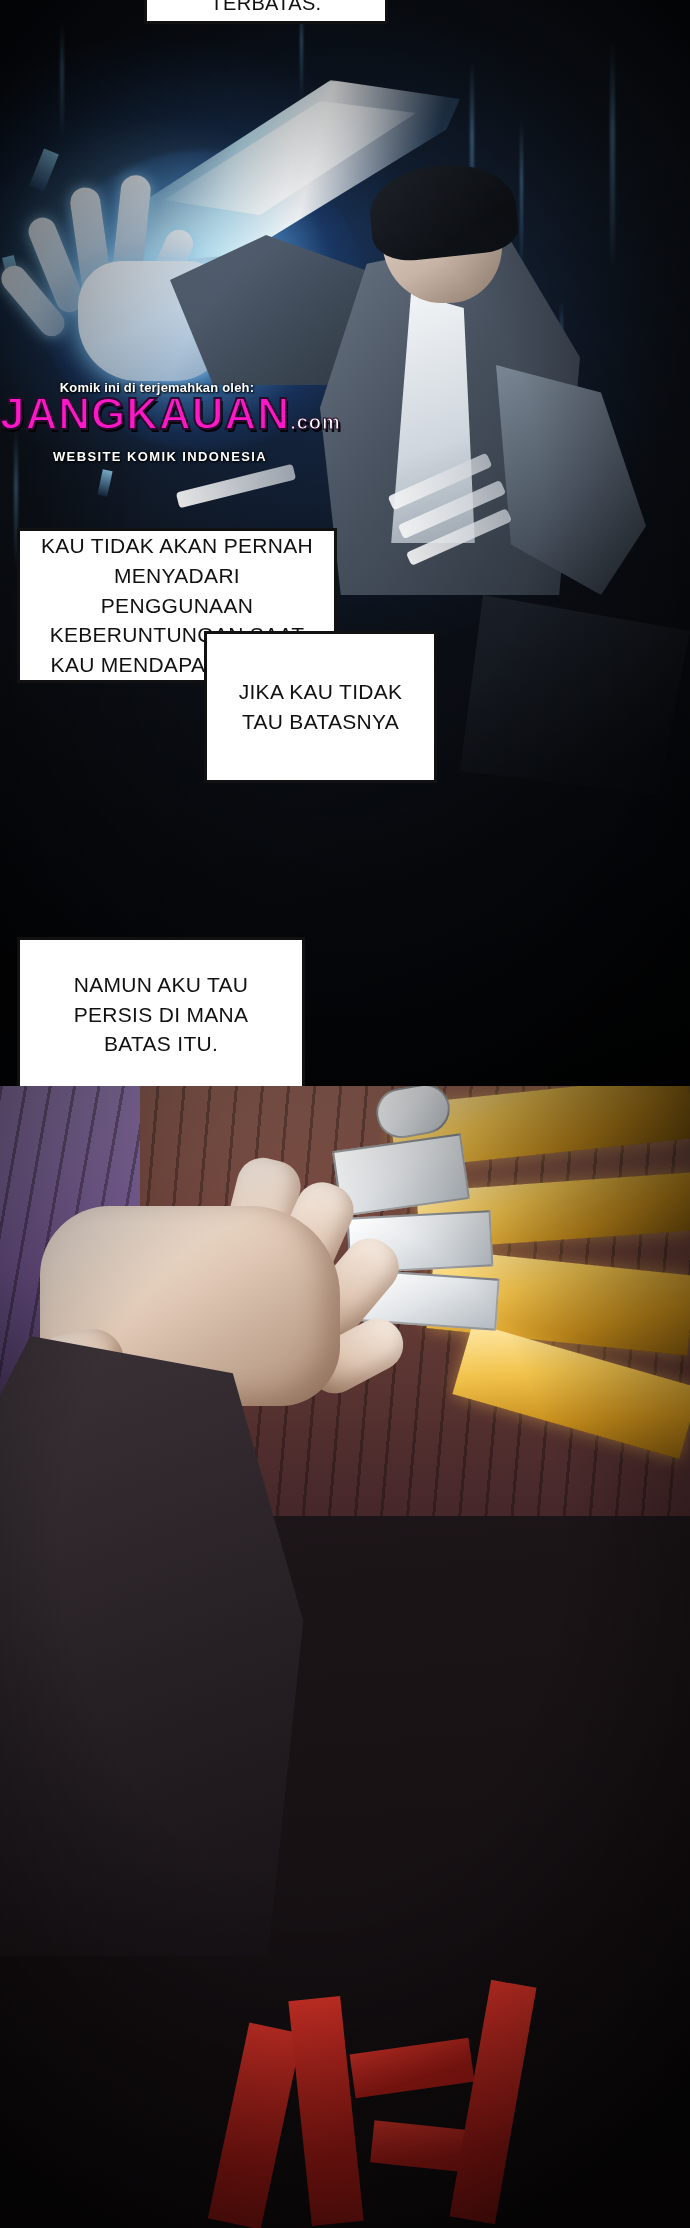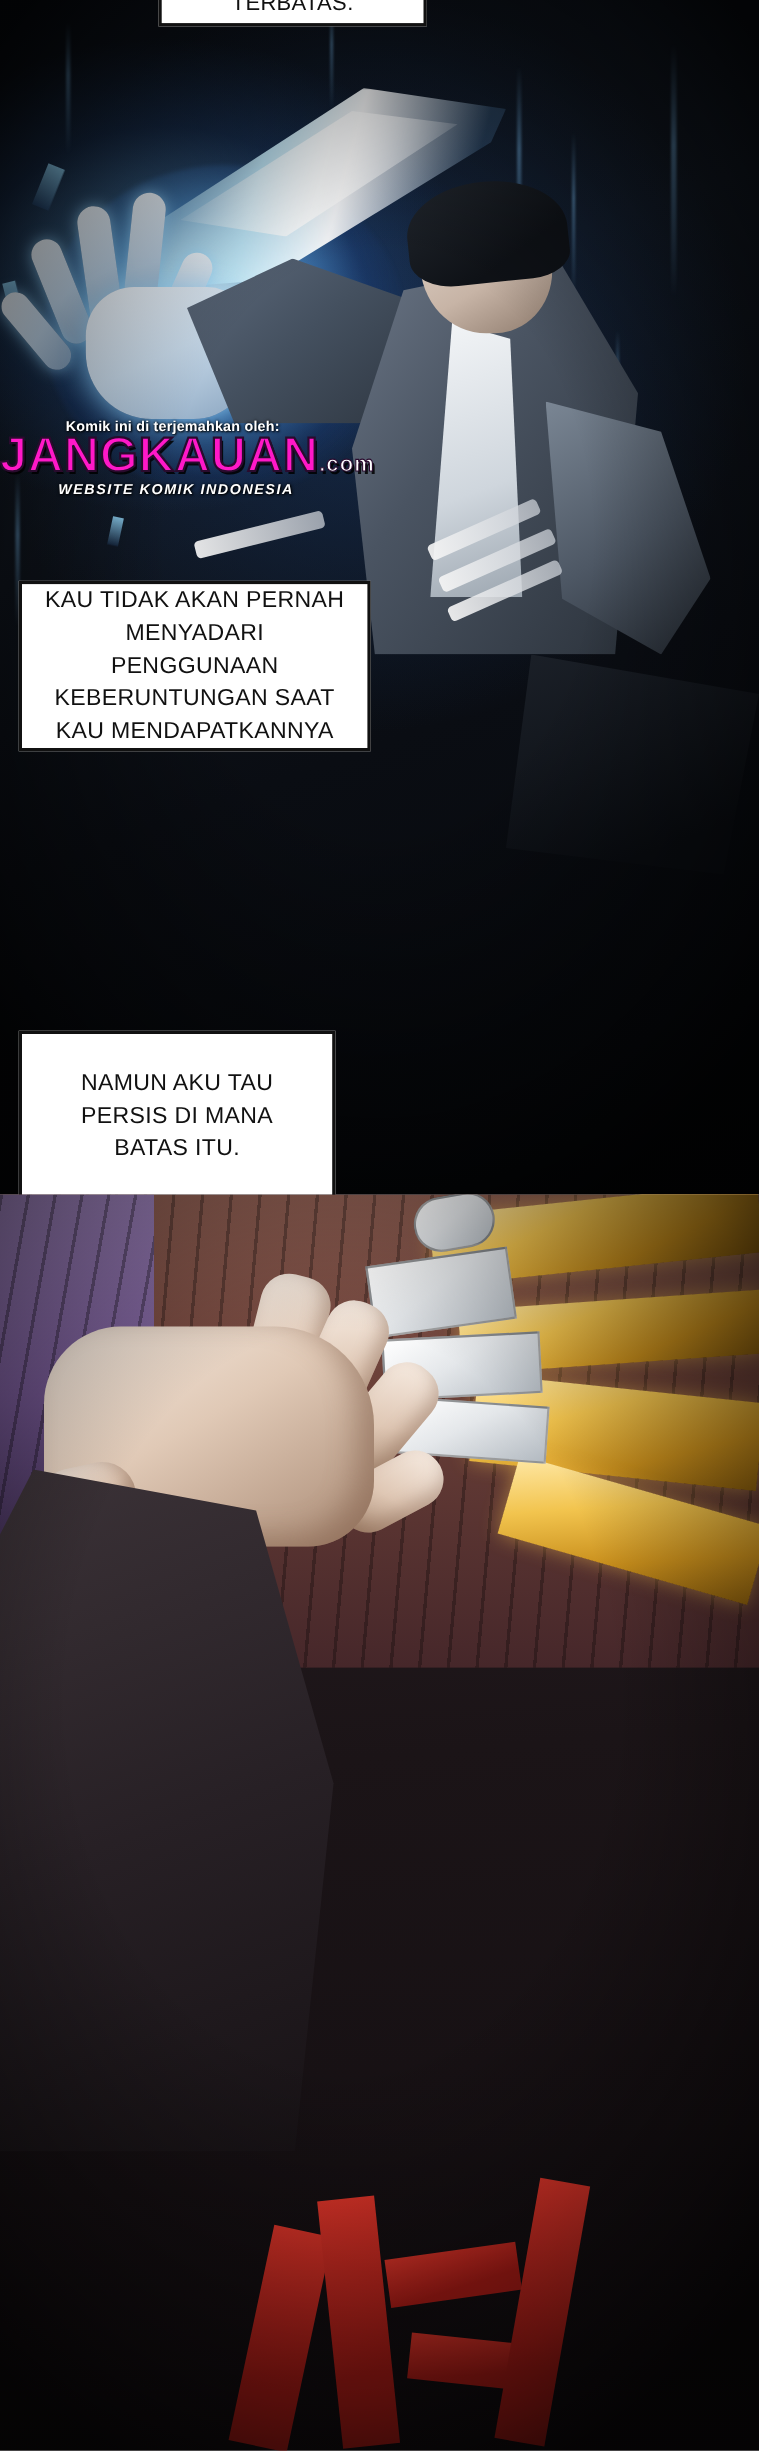--- a/index.html
+++ b/index.html
@@ -210,22 +210,21 @@
     font-size: 20px;
     color: #ffffff;
     -webkit-text-stroke: 1px #2a0b2e;
   }
   .wm-sub {
     font-size: 13px;
     font-weight: bold;
     color: #ffffff;
     letter-spacing: 1.4px;
     text-shadow: 0 0 3px #000, 1px 1px 2px #000;
-    margin-top: 2px;
-    font-style: italic;
+    margin-top: 14px;
   }
 
   
   .bubble {
     position: absolute;
     background: #ffffff;
     border: 3px solid #111111;
     box-sizing: border-box;
     display: flex;
     align-items: center;
@@ -403,20 +402,21 @@
 
     <div class="watermark">
       <div class="wm-top">Komik ini di terjemahkan oleh:</div>
       <div class="wm-main"><span>JANGKAUAN</span><span class="dotcom">.com</span></div>
       <div class="wm-sub">WEBSITE KOMIK INDONESIA</div>
     </div>
   </div>
 
   <div class="bubble" id="bubble-top">JANGKAUAN YANG TERBATAS.</div>
   <div class="bubble" id="bubble-1">KAU TIDAK AKAN PERNAH MENYADARI PENGGUNAAN KEBERUNTUNGAN SAAT KAU MENDAPATKANNYA</div>
+  <div class="bubble" id="bubble-2">JIKA KAU TIDAK TAU BATASNYA</div>
   <div class="bubble" id="bubble-3">NAMUN AKU TAU PERSIS DI MANA BATAS ITU.</div>
 
   <div class="panel-lower">
     <div class="floor"></div>
     <div class="floor-purple"></div>
 
     <div class="gold-bar" style="left:392px; top:4px; width:300px; height:64px; transform:rotate(-6deg);"></div>
     <div class="gold-bar" style="left:418px; top:96px; width:276px; height:58px; transform:rotate(-4deg);"></div>
     <div class="gold-bar" style="left:430px; top:176px; width:262px; height:80px; transform:rotate(6deg);"></div>
     <div class="gold-bar" style="left:458px; top:268px; width:236px; height:74px; transform:rotate(16deg);"></div>

